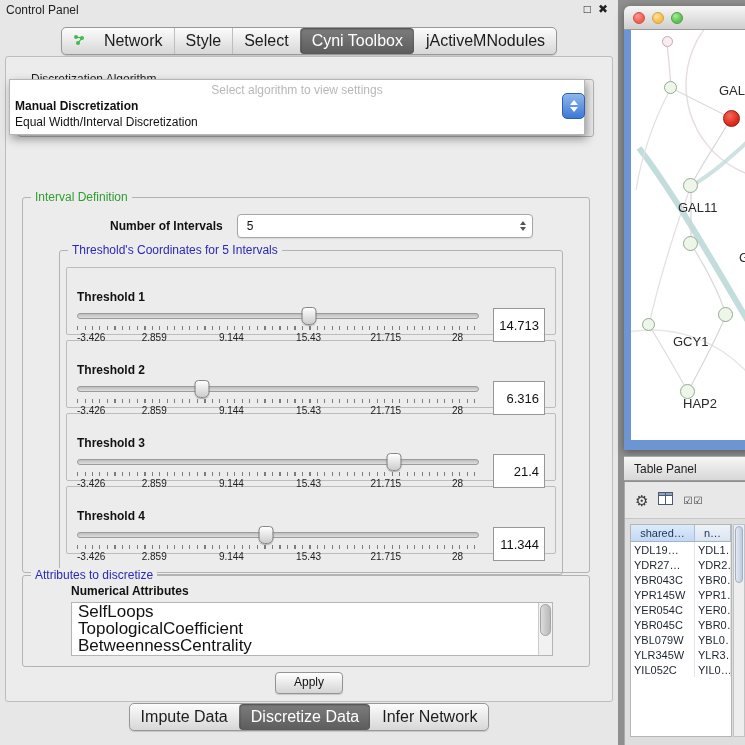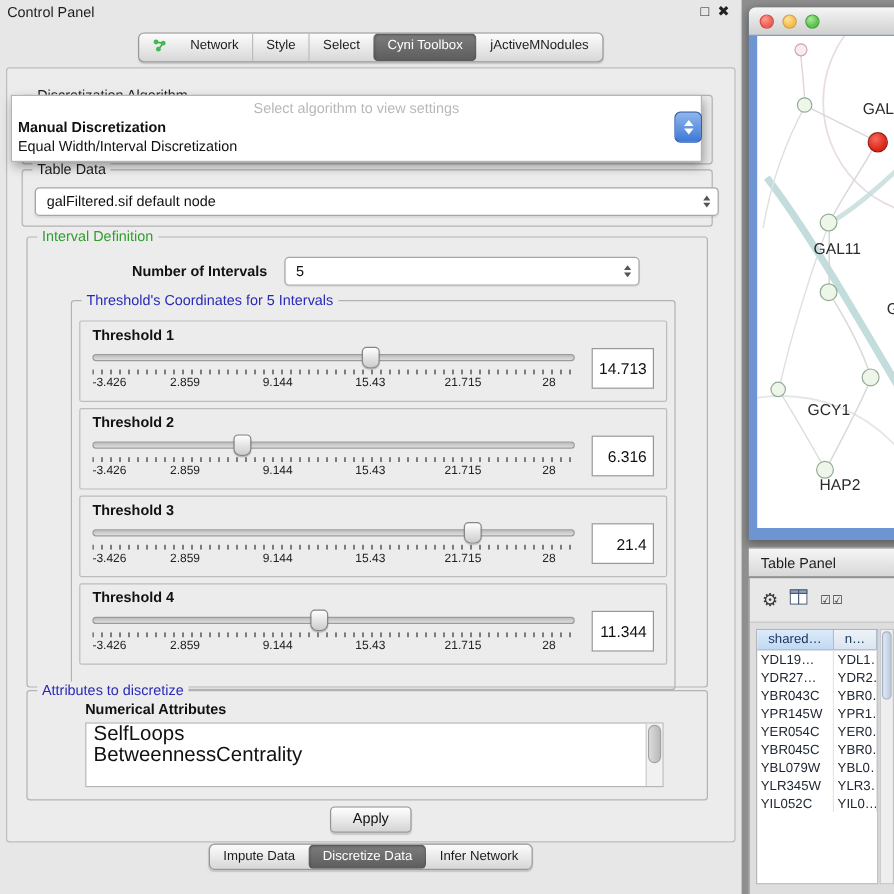--- a/index.html
+++ b/index.html
@@ -13,21 +13,21 @@
   .control-panel{position:absolute;left:0;top:0;width:618px;height:745px;background:#e7e7e7;}
   .cp-titlebar{position:absolute;left:0;top:0;width:100%;height:20px;}
   .cp-title{position:absolute;left:6px;top:3px;font-size:12px;color:#1d1d1d;}
   .cp-title-icons{position:absolute;right:10px;top:2px;font-size:12px;color:#222;display:flex;gap:7px;}
   .cp-title-icons span{cursor:default;}
 
   .tabs-row{position:absolute;left:0;width:618px;display:flex;justify-content:center;}
   .tabs-top{top:27px;}
   .tabs-bottom{top:703px;}
   .tabstrip{display:flex;border:1px solid #979797;border-radius:5px;background:linear-gradient(#fcfcfc,#d7d7d7);box-shadow:0 1px 1px rgba(0,0,0,.15);}
-  .tab{padding:4px 11px;font-size:11px;color:#1c1c1c;display:flex;align-items:flex-start;gap:19px;border-left:1px solid #bdbdbd;white-space:nowrap;}
+  .tab{padding:4px 11px;font-size:16px;color:#1c1c1c;display:flex;align-items:center;gap:19px;border-left:1px solid #bdbdbd;white-space:nowrap;}
   .tab:first-child{border-left:none;}
   .tab.selected{background:linear-gradient(#7d7d7d,#5c5c5c);color:#fff;border-radius:4px;border-left-color:transparent;box-shadow:inset 0 1px 2px rgba(0,0,0,.4);}
   .tab.selected + .tab{border-left-color:transparent;}
 
   .cp-body{position:absolute;left:5px;top:56px;width:606px;height:644px;background:#ececec;border:1px solid #bdbdbd;border-radius:3px;}
 
   .grp{position:absolute;border:1px solid #b3b3b3;border-radius:3px;}
   .grp-label{position:absolute;top:-8px;left:8px;background:#ececec;padding:0 4px;font-size:12px;color:#1d1d1d;}
   .grp-label.green{color:#2f9e2f;}
   .grp-label.blue{color:#2929b8;}
@@ -49,21 +49,21 @@
   .tri-up{width:0;height:0;border-left:3.5px solid transparent;border-right:3.5px solid transparent;border-bottom:4.5px solid #555;}
   .tri-dn{width:0;height:0;border-left:3.5px solid transparent;border-right:3.5px solid transparent;border-top:4.5px solid #555;}
   .combo-td{position:absolute;left:10px;top:14px;width:550px;}
 
   .grp-interval{left:16px;top:140px;width:566px;height:374px;}
   .niv-row{position:absolute;left:70px;top:16px;display:flex;align-items:center;margin-left:17px;}
   .niv-label{font-size:12px;font-weight:bold;color:#111;}
   .niv-combo{width:276px;margin-left:14px;}
 
   .grp-thresholds{position:absolute;left:36px;top:52px;width:502px;height:312px;border:1px solid #b3b3b3;border-radius:3px;padding-top:11px;}
-  .thr-box{margin:5px 6px 0 6px;height:68px;border:1px solid #bcbcbc;background:#ececec;border-radius:2px;padding:4px 10px 0 10px;box-sizing:border-box;}
+  .thr-box{margin:5px 6px 0 6px;height:68px;border:1px solid #bcbcbc;background:#ececec;border-radius:2px;padding:22px 10px 0 10px;box-sizing:border-box;}
   .thr-name{font-size:12px;font-weight:bold;color:#111;margin-bottom:2px;}
   .thr-row{display:flex;align-items:flex-start;}
   .slider{position:relative;flex:1;height:44px;}
   .track{position:absolute;left:0;right:0;top:7px;height:4px;background:linear-gradient(#bdbdbd,#dedede);border:1px solid #9b9b9b;border-radius:3px;}
   .thumb{position:absolute;top:1px;width:13px;height:16px;background:linear-gradient(#fefefe,#cccccc);border:1px solid #868686;border-radius:4px 4px 6px 6px;transform:translateX(-50%);box-shadow:0 1px 1px rgba(0,0,0,.25);}
   .ticks{position:absolute;left:0;right:0;top:20px;height:4px;background-image:repeating-linear-gradient(to right,#7c7c7c 0 1px,transparent 1px 7.5px);}
   .scale{position:absolute;left:0;right:16px;top:26px;height:12px;}
   .scale span{position:absolute;font-size:10px;color:#222;transform:translateX(-50%);white-space:nowrap;}
   .scale span.first{transform:none;}
   .scale span.last{transform:translateX(-100%);}
@@ -159,30 +159,20 @@
     <div class="popup">
       <div class="popup-hint">Select algorithm to view settings</div>
       <div class="popup-item bold">Manual Discretization</div>
       <div class="popup-item">Equal Width/Interval Discretization</div>
     </div>
     <div class="stepper-blue">
       <span class="tri-up-w"></span>
       <span class="tri-dn-w"></span>
     </div>
 
-    <div class="grp grp-tabledata">
-      <div class="grp-label">Table Data</div>
-      <div class="combo combo-td">
-        <span>galFiltered.sif default node</span>
-        <span class="arrows">
-            <span class="tri-up"></span>
-            <span class="tri-dn"></span>
-          </span>
-      </div>
-    </div>
 
     <div class="grp grp-interval">
       <div class="grp-label green">Interval Definition</div>
 
       <div class="niv-row">
         <span class="niv-label">Number of Intervals</span>
         <div class="combo niv-combo">
           <span>5</span>
           <span class="arrows">
               <span class="tri-up"></span>
@@ -275,20 +265,21 @@
         </div>
       </div>
     </div>
 
     <div class="grp grp-attrs">
       <div class="grp-label blue">Attributes to discretize</div>
       <div class="attrs-header">Numerical Attributes</div>
       <div class="attrs-list">
         <div class="attrs-items">
           <div class="attrs-item">SelfLoops</div>
+          <div class="attrs-item">TopologicalCoefficient</div>
           <div class="attrs-item">BetweennessCentrality</div>
         </div>
         <div class="attrs-scroll">
           <div class="attrs-thumb"></div>
         </div>
       </div>
     </div>
 
     <div class="apply-btn">Apply</div>
   </div>

